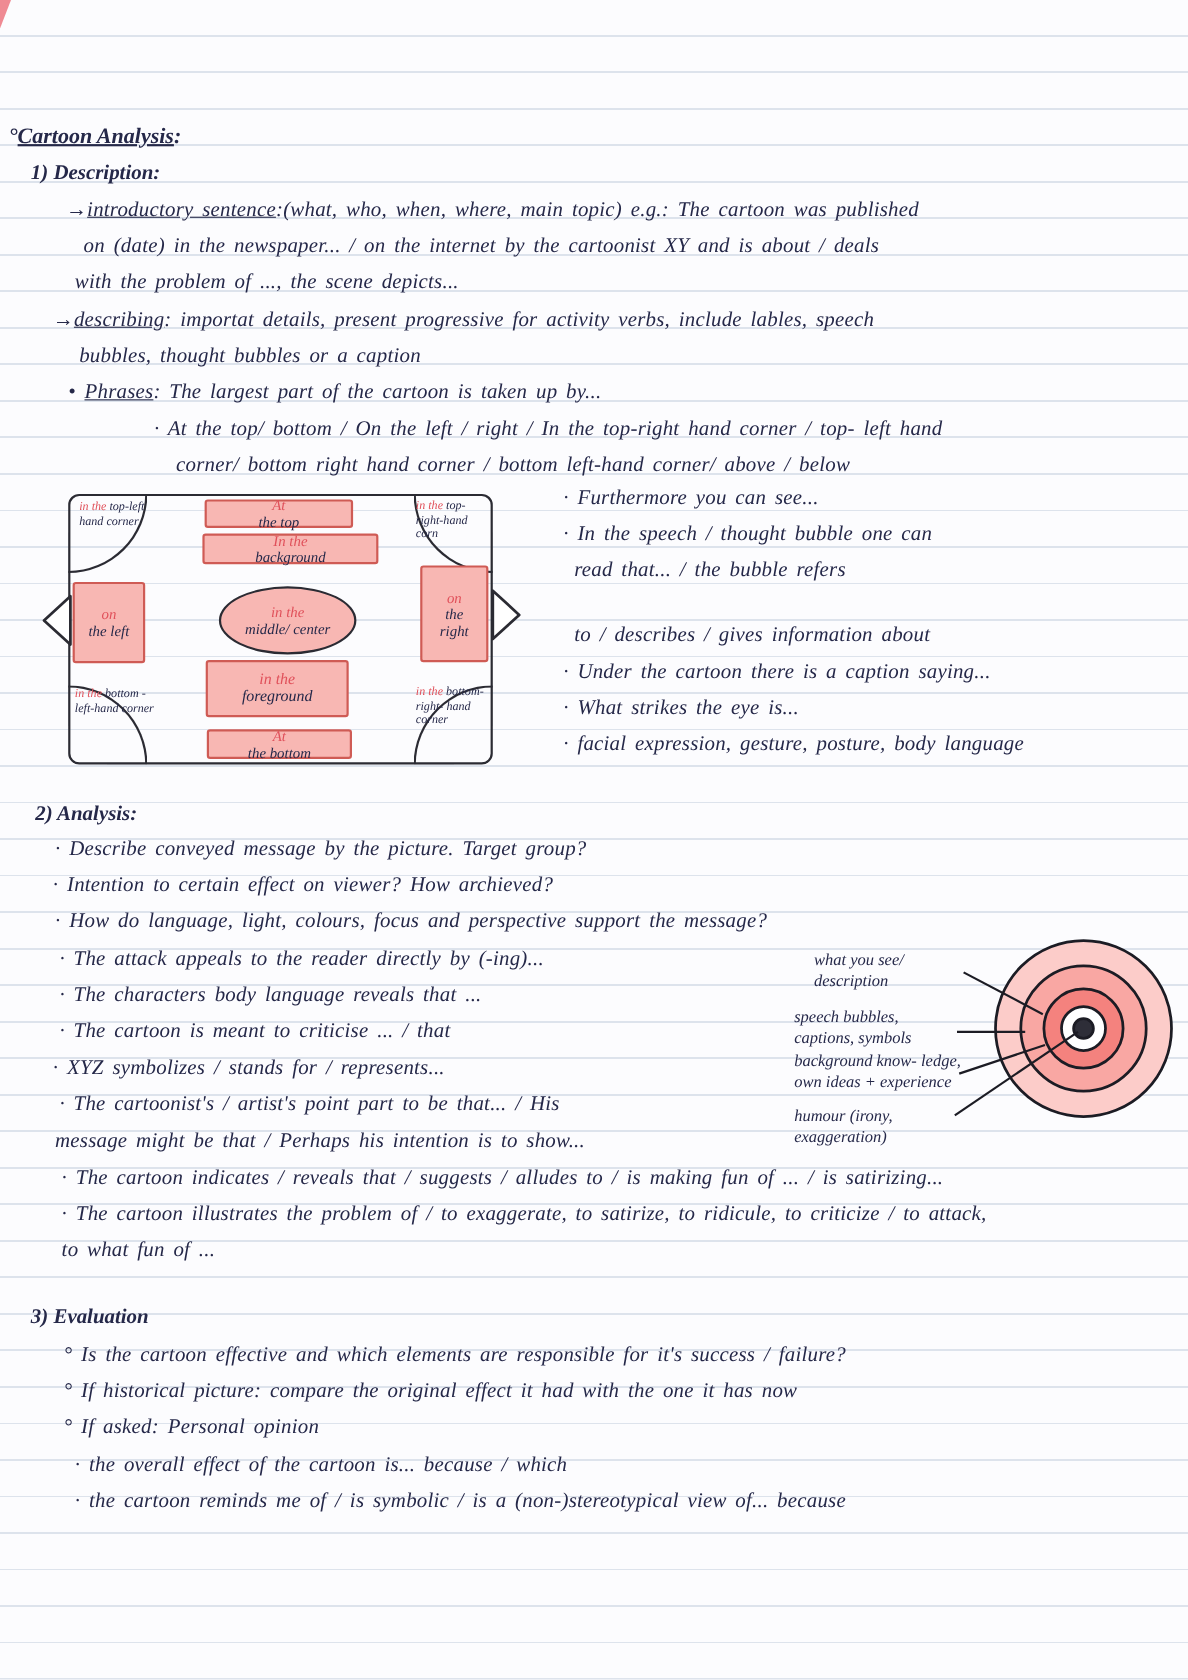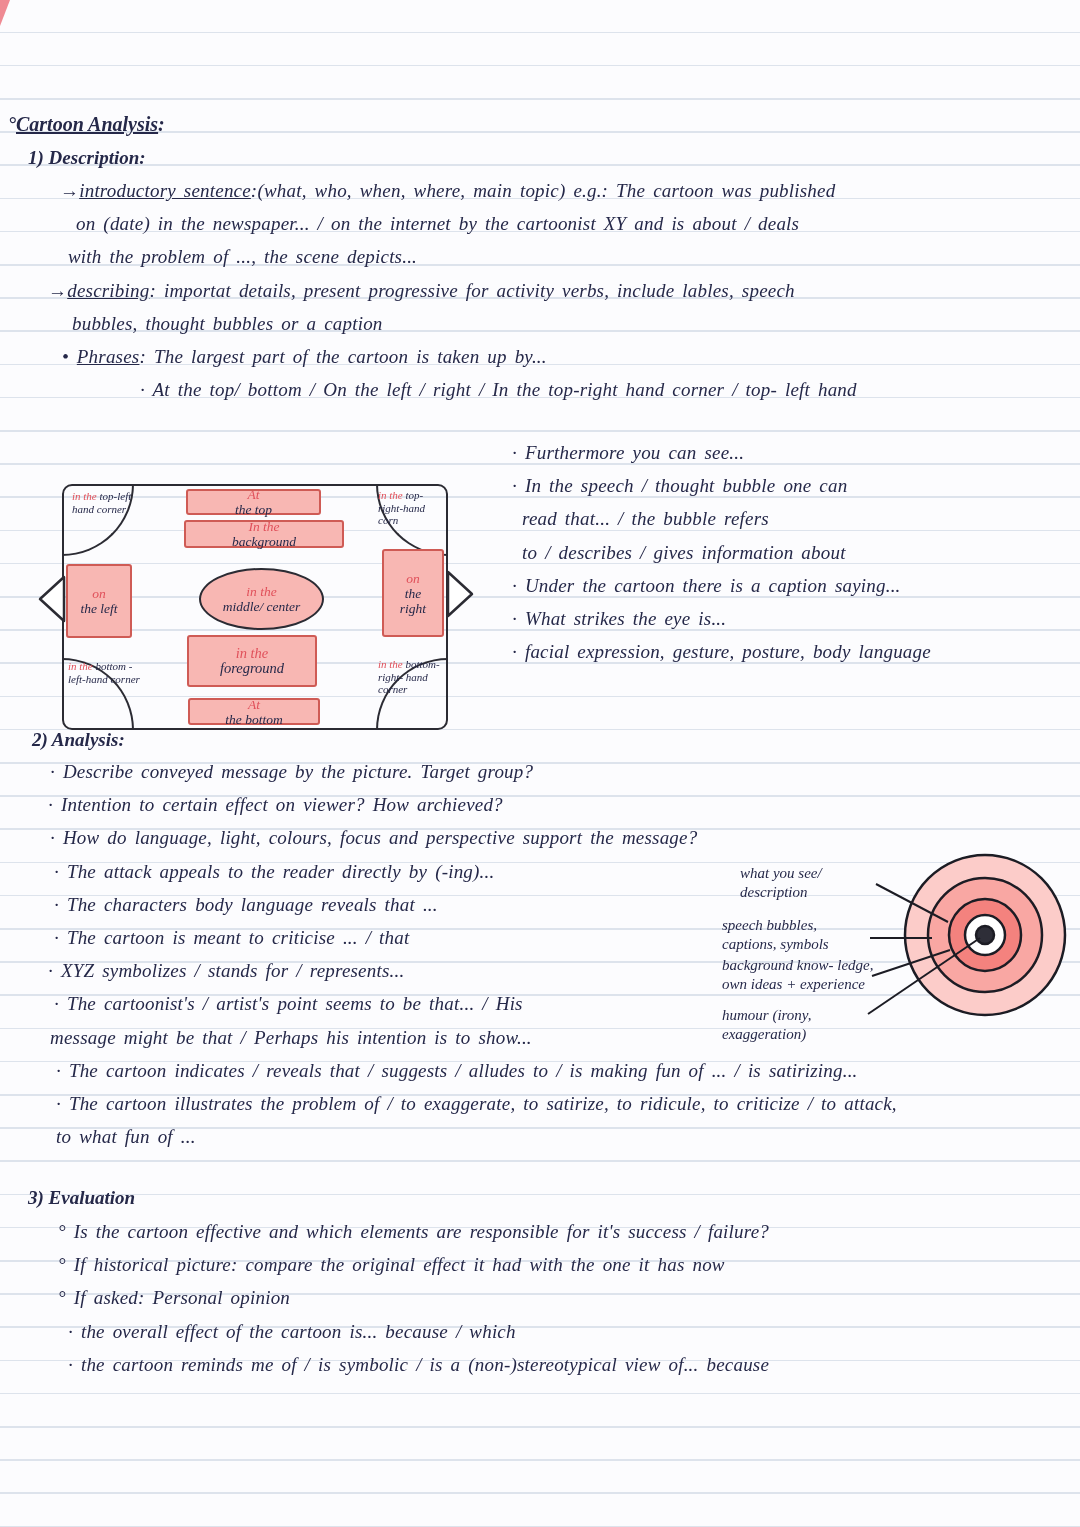--- a/index.html
+++ b/index.html
@@ -17,21 +17,21 @@
   .hw-line { font-size:19px; line-height:33.2px; white-space:nowrap; letter-spacing:0.2px; word-spacing:3px; }
   .sec-label { font-size:20px; font-weight:bold; line-height:33.2px; white-space:nowrap; }
   .u { text-decoration:underline; }
   .acc { color:#e0505a; }
   .title {
     position:absolute; left:0; top:24px; width:100%; text-align:center;
     font-size:64px; font-weight:bold; font-style:italic; letter-spacing:3px;
     color:#e8596b; text-shadow:4px 4px 0 #f8bcc2;
   }
   
-  .d-wrap { position:absolute; left:36px; top:447px; width:444px; height:254px;margin-top:35px; }
+  .d-wrap { position:absolute; left:36px; top:447px; width:444px; height:254px; }
   .d-frame { position:absolute; left:26px; top:2px; width:386px; height:246px;
              border:2px solid #2b2b33; border-radius:10px; }
   .d-arc { position:absolute; width:72px; height:72px; pointer-events:none; }
   .arc-tl { left:-2px; top:-2px; border-right:2px solid #2b2b33; border-bottom:2px solid #2b2b33; border-radius:0 0 100% 0; }
   .arc-tr { right:-2px; top:-2px; border-left:2px solid #2b2b33; border-bottom:2px solid #2b2b33; border-radius:0 0 0 100%; }
   .arc-bl { left:-2px; bottom:-2px; border-right:2px solid #2b2b33; border-top:2px solid #2b2b33; border-radius:0 100% 0 0; }
   .arc-br { right:-2px; bottom:-2px; border-left:2px solid #2b2b33; border-top:2px solid #2b2b33; border-radius:100% 0 0 0; }
   .d-box { position:absolute; background:#f8b7b3; border:2px solid #cf5b55; border-radius:3px;
            display:flex; align-items:center; justify-content:center; text-align:center;
            font-size:13.5px; line-height:15px; padding:1px 4px;flex-direction:column; }
@@ -64,20 +64,21 @@
     <div class="hw-line" style="padding-left:28px;">on (date) in the newspaper... / on the internet by the cartoonist XY and is about / deals</div>
     <div class="hw-line" style="padding-left:20px;">with the problem of ..., the scene depicts...</div>
     <div class="hw-line">
       <span>→</span><span class="u">describing</span><span>: importat details, present progressive for activity verbs, include lables, speech</span>
     </div>
     <div class="hw-line" style="padding-left:24px;">bubbles, thought bubbles or a caption</div>
     <div class="hw-line" style="padding-left:14px;">
       <span>• </span><span class="u">Phrases</span><span>: The largest part of the cartoon is taken up by...</span>
     </div>
     <div class="hw-line" style="padding-left:92px;">· At the top/ bottom / On the left / right / In the top-right hand corner / top- left hand</div>
+    <div class="hw-line" style="padding-left:112px;">corner/ bottom right hand corner / bottom left-hand corner/ above / below</div>
   </div>
 
   <div class="d-wrap">
     <div class="d-frame">
       <div class="d-arc arc-tl"></div>
       <div class="d-arc arc-tr"></div>
       <div class="d-arc arc-bl"></div>
       <div class="d-arc arc-br"></div>
 
       <div class="d-corner" style="left:8px; top:4px; width:64px;">
@@ -141,37 +142,37 @@
     </svg>
     <svg class="d-arrow" style="left:410px; top:80px; width:30px; height:64px;" viewBox="0 0 30 64">
       <path d="M2 10 L2 54 L26 32 Z" fill="#ffffff" stroke="#2b2b33" stroke-width="2.5" stroke-linejoin="round"></path>
     </svg>
   </div>
 
   <div class="blk" style="left:512px; top:436px;">
     <div class="hw-line">· Furthermore you can see...</div>
     <div class="hw-line">· In the speech / thought bubble one can</div>
     <div class="hw-line" style="padding-left:10px;">read that... / the bubble refers</div>
-    <div class="hw-line" style="padding-left:10px;">to / describes / gives information about</div>
+    <div class="hw-line" style="padding-left:10px;margin-top:25px;">to / describes / gives information about</div>
     <div class="hw-line">· Under the cartoon there is a caption saying...</div>
     <div class="hw-line">· What strikes the eye is...</div>
     <div class="hw-line">· facial expression, gesture, posture, body language</div>
   </div>
 
   <div class="blk sec-label" style="left:32px; top:723px; font-size:19px;">2) Analysis:</div>
 
   <div class="blk" style="left:42px; top:755px;">
     <div class="hw-line" style="padding-left:8px;">· Describe conveyed message by the picture. Target group?</div>
     <div class="hw-line" style="padding-left:6px;">· Intention to certain effect on viewer? How archieved?</div>
     <div class="hw-line" style="padding-left:8px;">· How do language, light, colours, focus and perspective support the message?</div>
     <div class="hw-line" style="padding-left:12px;">· The attack appeals to the reader directly by (-ing)...</div>
     <div class="hw-line" style="padding-left:12px;">· The characters body language reveals that ...</div>
     <div class="hw-line" style="padding-left:12px;">· The cartoon is meant to criticise ... / that</div>
     <div class="hw-line" style="padding-left:6px;">· XYZ symbolizes / stands for / represents...</div>
-    <div class="hw-line" style="padding-left:12px;">· The cartoonist's / artist's point seems to be that... / His</div>
+    <div class="hw-line" style="padding-left:12px;">· The cartoonist's / artist's point part to be that... / His</div>
     <div class="hw-line" style="padding-left:8px;">message might be that / Perhaps his intention is to show...</div>
     <div class="hw-line" style="padding-left:14px;">· The cartoon indicates / reveals that / suggests / alludes to / is making fun of ... / is satirizing...</div>
     <div class="hw-line" style="padding-left:14px;">· The cartoon illustrates the problem of / to exaggerate, to satirize, to ridicule, to criticize / to attack,</div>
     <div class="hw-line" style="padding-left:14px;">to what fun of ...</div>
   </div>
 
   <svg class="bullseye" viewBox="0 0 380 224">
     <circle cx="285" cy="97" r="80" stroke="#1c1c24" stroke-width="2.5" fill="#fcccc9"></circle>
     <circle cx="285" cy="97" r="57" stroke="#1c1c24" stroke-width="2.5" fill="#f9a7a3"></circle>
     <circle cx="285" cy="97" r="36" stroke="#1c1c24" stroke-width="2.5" fill="#f4827e"></circle>

